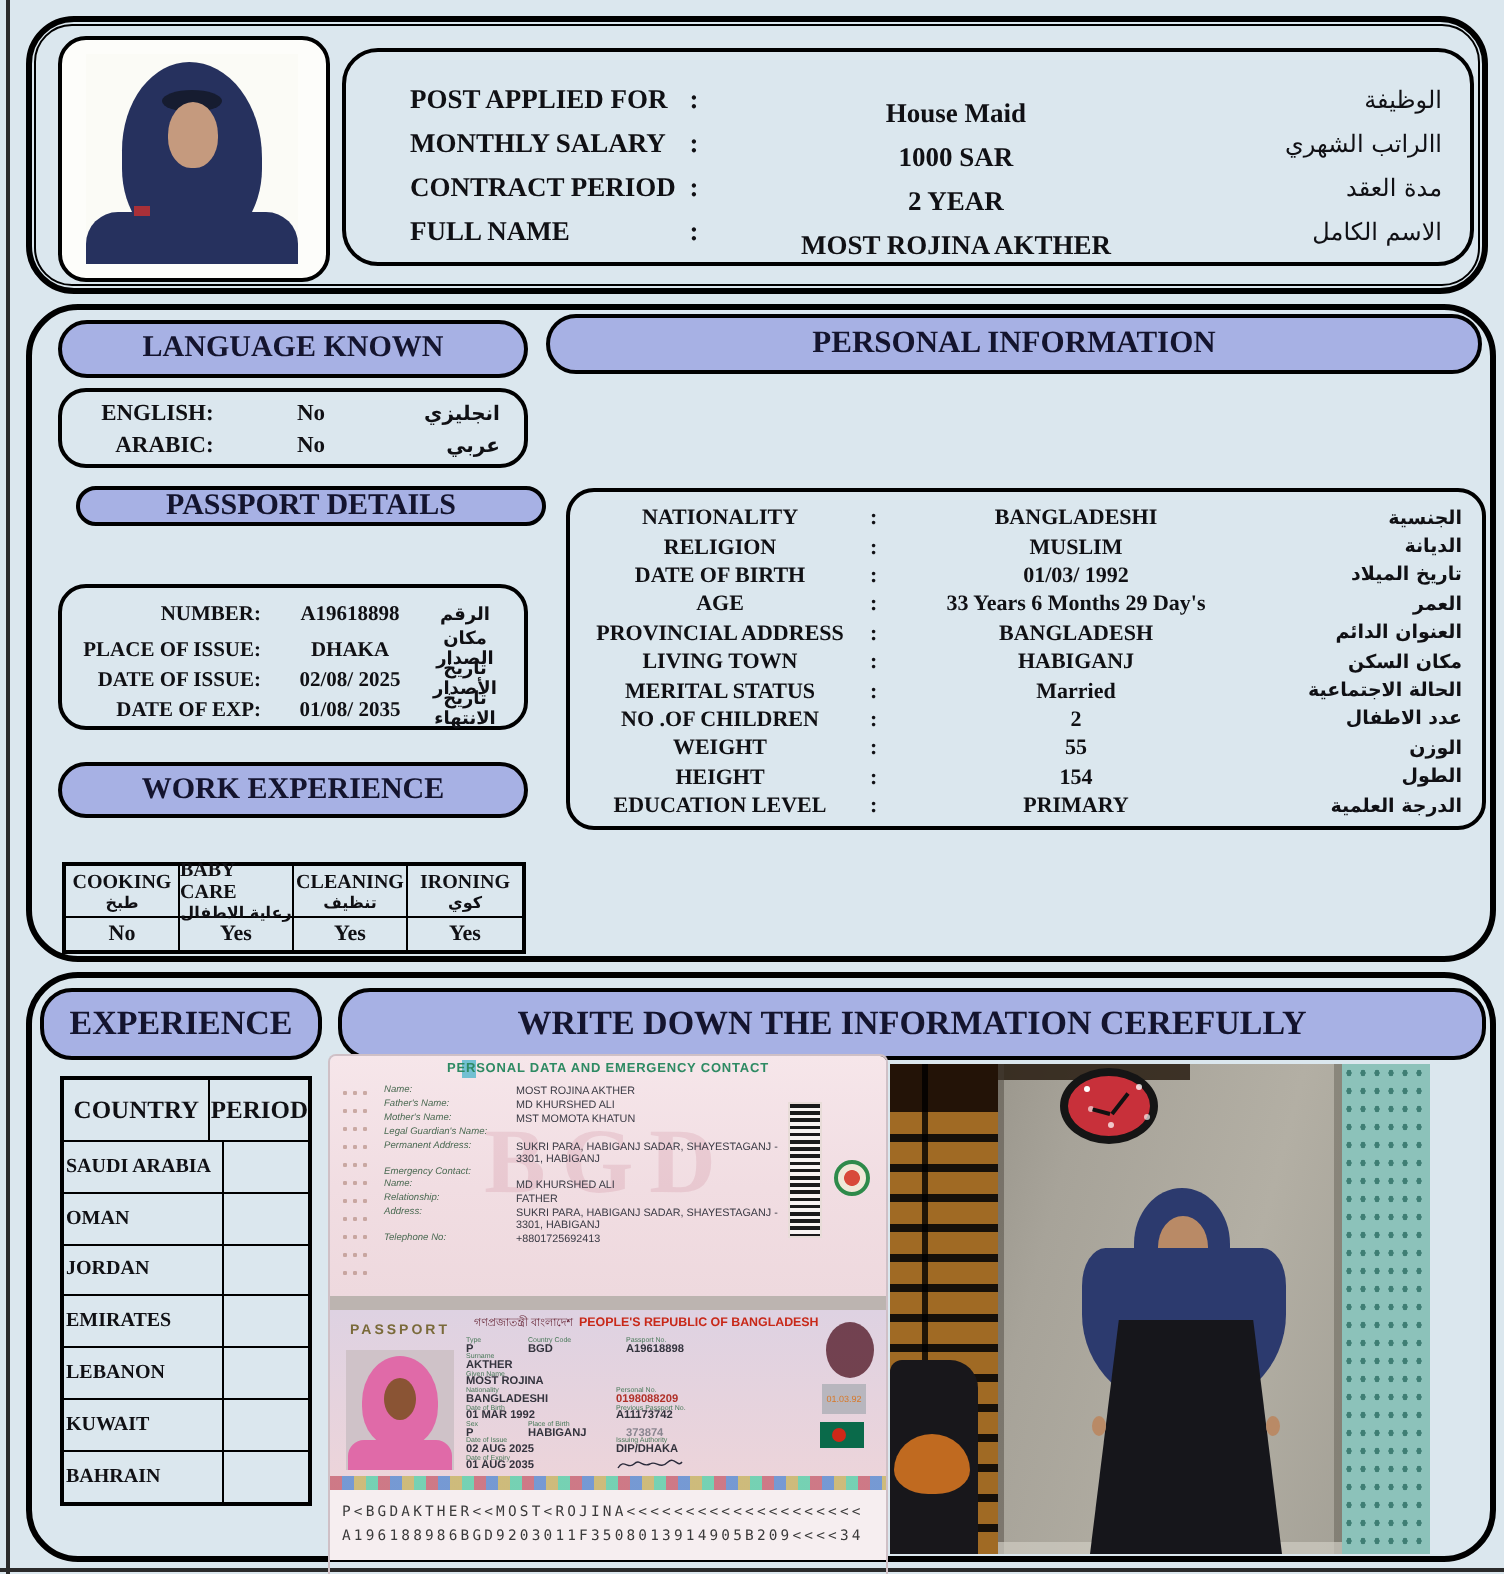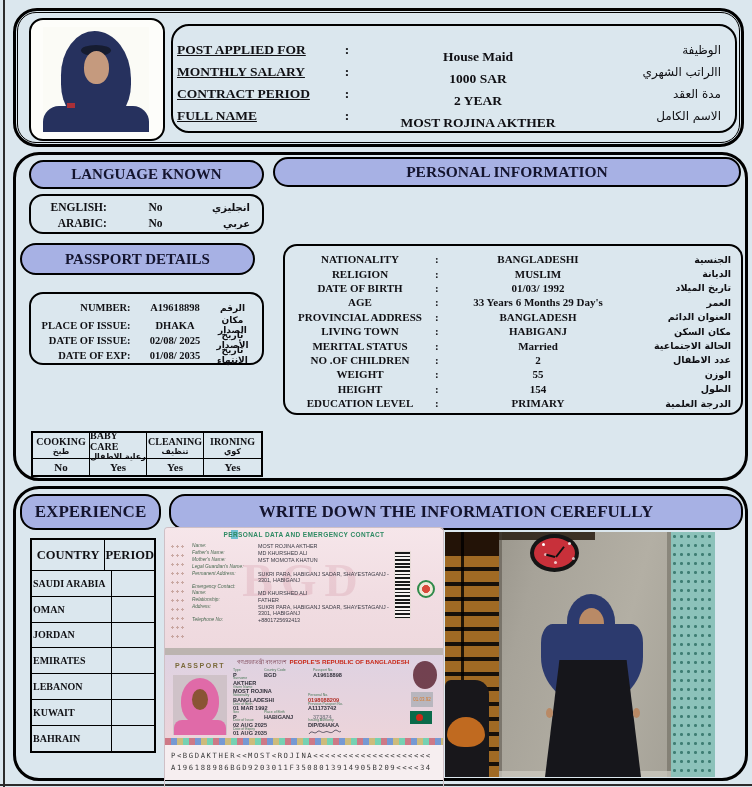--- a/index.html
+++ b/index.html
@@ -24,31 +24,31 @@
   .photo-box{position:absolute;left:13px;top:7px;width:132px;height:119px;background:#fdfdfa;border:2px solid #000;border-radius:14px;overflow:hidden;}
   .portrait{position:absolute;left:12px;top:7px;width:106px;height:105px;background:#fbfbf6;overflow:hidden;}
   .p-hijab{position:absolute;left:18px;top:4px;width:70px;height:92px;background:#26315e;border-radius:48% 52% 42% 42%;}
   .p-shoulders{position:absolute;left:0px;bottom:0;width:106px;height:26px;background:#26315e;border-radius:16px 16px 0 0;}
   .p-band{position:absolute;left:38px;top:18px;width:30px;height:11px;background:#161c30;border-radius:50%;}
   .p-face{position:absolute;left:41px;top:24px;width:25px;height:33px;background:#c59a7e;border-radius:50% 50% 46% 46%;}
   .p-tag{position:absolute;left:24px;top:76px;width:8px;height:5px;background:#a83038;}
 
   .info-box{position:absolute;left:155px;top:13px;width:566px;height:109px;border:2.5px solid #000;border-radius:18px;padding-top:9px;box-sizing:border-box;}
   .hrow{display:grid;grid-template-columns:168px 12px 1fr 132px;align-items:center;height:22px;font-weight:bold;font-size:13.5px;}
-  .hlabel{padding-left:4px;text-decoration:underline;}
+  .hlabel{padding-left:32px;}
   .hcolon{text-align:center;}
   .hvalue{text-align:center;margin-top:14px;}
   .harabic{text-align:right;padding-right:14px;font-size:12px;font-weight:normal;}
 
   
   .mid-box{left:13px;top:152px;width:735px;height:329px;border:3.5px solid #000;border-radius:26px;}
   .pill{position:absolute;background:#a7b1e4;border:2.5px solid #000;border-radius:16px;display:flex;align-items:center;justify-content:center;font-weight:bold;color:#14142e;box-sizing:border-box;}
   .lang-pill{left:13px;top:5px;width:235px;height:29px;font-size:15px;}
   .personal-pill{left:257px;top:2px;width:468px;height:30px;font-size:15.5px;}
-  .pass-pill{left:4px;top:88px;width:235px;height:32px;font-size:15px;}
+  .pass-pill{left:22px;top:88px;width:235px;height:20px;font-size:15px;}
   .work-pill{left:13px;top:226px;width:235px;height:28px;font-size:15px;}
 
   .lined-box{position:absolute;border:2.5px solid #000;border-radius:14px;box-sizing:border-box;}
   .lang-box{left:13px;top:39px;width:235px;height:40px;padding-top:3px;}
   .lrow{display:grid;grid-template-columns:72px 12px 1fr 66px;align-items:center;height:16px;font-weight:bold;font-size:11.5px;}
   .lrow .rl{text-align:right;}
   .lrow .rv{text-align:center;}
   .lrow .ra{text-align:right;padding-right:12px;font-size:10px;}
 
   .pass-box{left:13px;top:137px;width:235px;height:73px;padding-top:6px;}
@@ -336,20 +336,23 @@
 
           <div class="prow">
             <span class="rl">DATE OF EXP</span>
             <span>:</span>
             <span class="rv">01/08/ 2035</span>
             <span class="ra ar">تاريخ الانتهاء</span>
           </div>
         </div>
     </div>
 
+    <div class="pill work-pill">
+      <span>WORK EXPERIENCE</span>
+    </div>
     <div class="work-table">
 
         <div class="wcol">
           <div class="wh">
             <span class="wen">COOKING</span>
             <span class="war ar">طبخ</span>
           </div>
           <div class="wv">No</div>
         </div>
 

